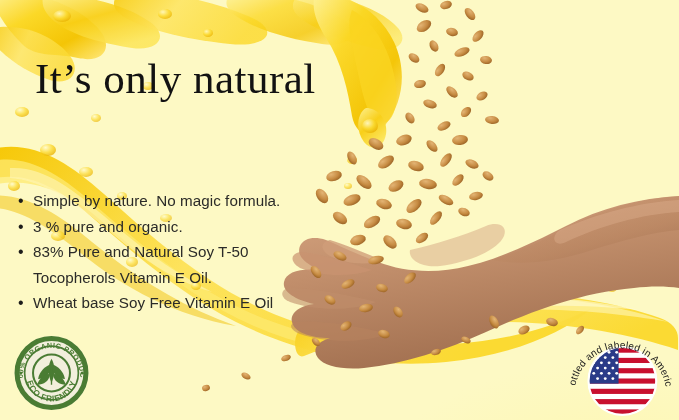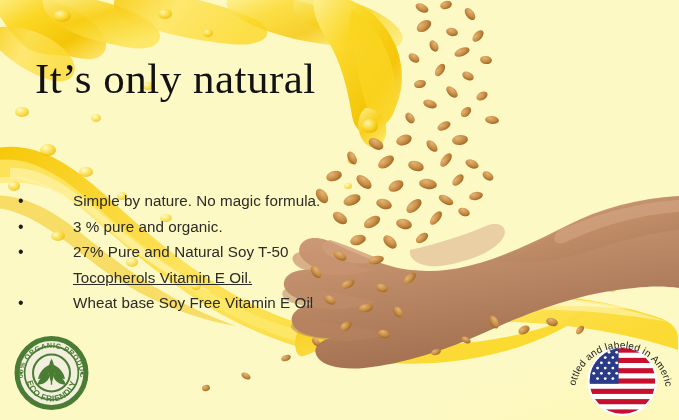--- a/index.html
+++ b/index.html
@@ -46,22 +46,22 @@
     letter-spacing:0.05px;
   }
   .bullet-dot {
     width:15px;
     flex:0 0 15px;
     text-align:left;
     font-size:16px;
     line-height:25.5px;
     color:#1d1d1a;
   }
-  .bullet-text { flex:1 1 auto;margin-left:40px; }
-  .bullet-cont { padding-left:15px;text-decoration:underline; }
+  .bullet-text { flex:1 1 auto; }
+  .bullet-cont { padding-left:15px; }
   
   .badge-organic {
     position:absolute;
     left:7px; bottom:5px;
     width:89px; height:84px;
     z-index:50;
   }
   .badge-usa {
     position:absolute;
     right:6px; bottom:2px;
@@ -286,21 +286,21 @@
       <span class="bullet-text">Simple by nature. No magic formula.</span>
     </div>
 
     <div class="bullet-row">
       <span class="bullet-dot">•</span>
       <span class="bullet-text">3 % pure and organic.</span>
     </div>
 
     <div class="bullet-row">
       <span class="bullet-dot">•</span>
-      <span class="bullet-text">27% Pure and Natural Soy T-50</span>
+      <span class="bullet-text">83% Pure and Natural Soy T-50</span>
     </div>
     <div class="bullet-row bullet-cont">
       <span class="bullet-text">Tocopherols Vitamin E Oil.</span>
     </div>
 
     <div class="bullet-row">
       <span class="bullet-dot">•</span>
       <span class="bullet-text">Wheat base Soy Free Vitamin E Oil</span>
     </div>
   </div>

